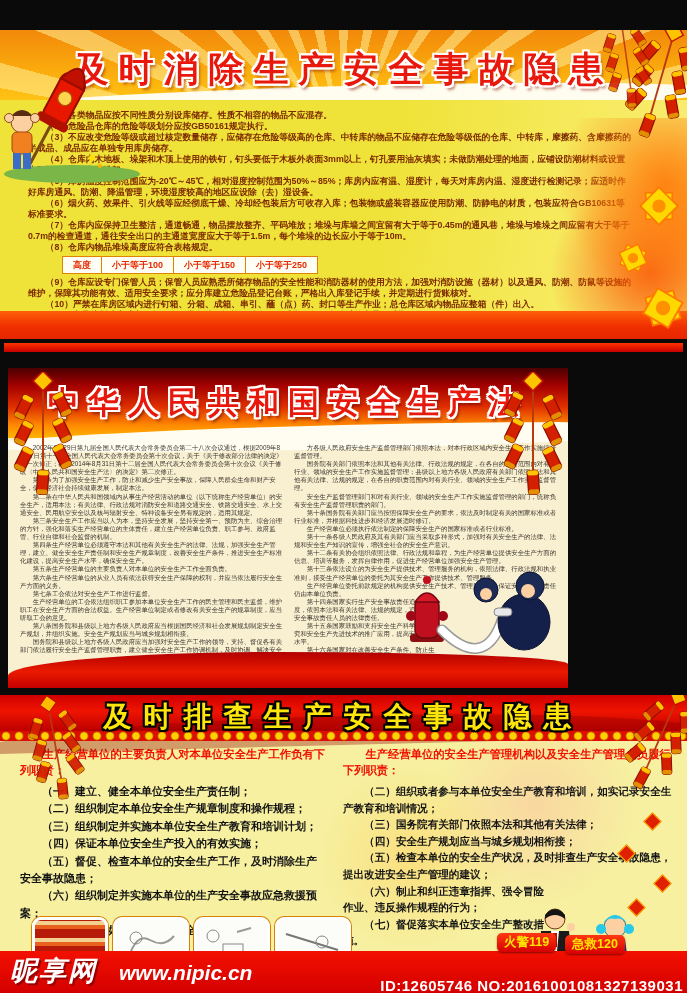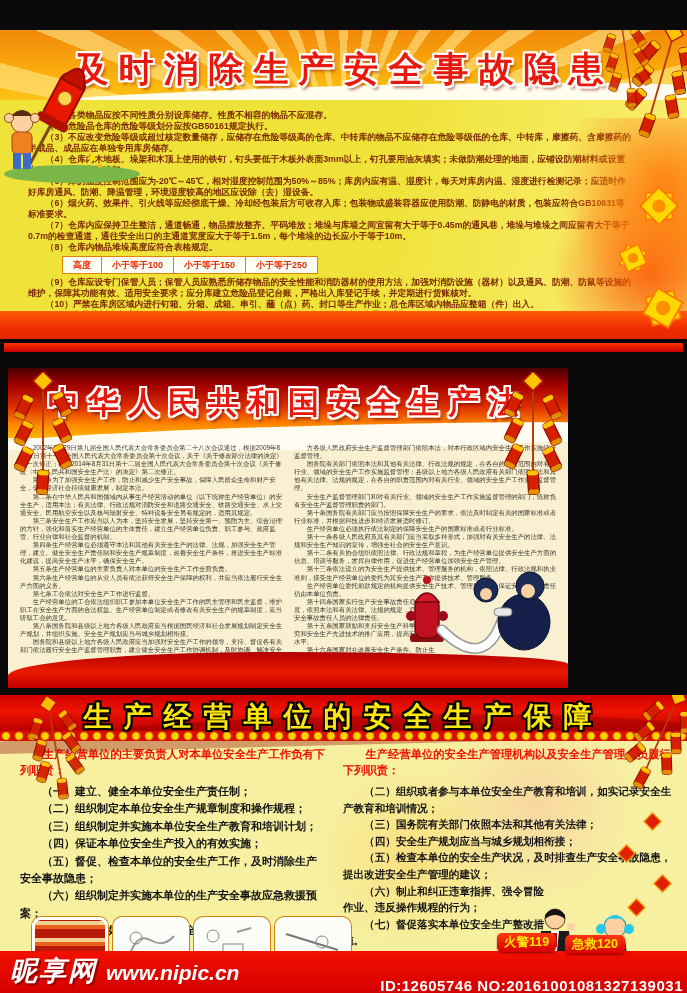--- a/index.html
+++ b/index.html
@@ -84,21 +84,21 @@
       #f7f0a0;}
   .p3-col-left{width:47%;}
   .p3-col-right{flex:1;min-width:0;}
   .p3-head{margin:0 0 5px;text-indent:2em;font-size:11.3px;line-height:16px;font-weight:bold;color:#f01000;}
   .p3-body p.item{margin:0;text-indent:2em;font-size:10.6px;line-height:16.6px;font-weight:bold;color:#141414;}
   .p3-col-left p.item{font-size:11px;line-height:17.4px;}
   .p3-spacer{float:right;width:118px;height:62px;margin-left:4px;}
   .p3-redband{position:absolute;left:0;right:0;bottom:0;height:42px;z-index:3;
     background:linear-gradient(180deg,#f21000,#d40000);}
   .p3-id{position:absolute;right:4px;top:2px;color:#fff;font-size:15px;font-weight:bold;letter-spacing:.5px;margin-top:24px;}
-  .p3-mark{position:absolute;left:10px;bottom:4px;display:flex;align-items:baseline;gap:9px;text-align:center;}
+  .p3-mark{position:absolute;left:10px;bottom:4px;display:flex;align-items:baseline;gap:22px;text-align:center;}
   .p3-mark .site{font-size:27px;font-weight:900;font-style:italic;color:#fff;
     text-shadow:2px 2px 0 rgba(120,0,0,.7);letter-spacing:2px;}
   .p3-mark .url{font-size:21px;font-weight:bold;font-style:italic;color:#fff;}
   .p3-thumbs{position:absolute;left:32px;top:222px;display:flex;gap:5px;z-index:2;}
   .thumb{width:70px;height:52px;border:3px solid #fff;border-radius:9px;overflow:hidden;
     background:#fcfcf8;box-shadow:0 0 0 1px #d88000;}
   .thumb-photo{background:repeating-linear-gradient(0deg,#b81a0a 0 9px,#e8611e 9px 13px,#f2d090 13px 17px);}
   .badge{position:absolute;z-index:4;background:linear-gradient(#ff3810,#d60000);color:#ffe400;
     font-weight:bold;font-size:12.5px;padding:1px 7px;border-radius:5px;box-shadow:0 1px 2px rgba(0,0,0,.45);}
   #badge-fire{left:497px;top:238px;}
@@ -267,21 +267,21 @@
         <use href="#fcstring"></use>
       </svg>
     <svg class="p2-fc-right" viewBox="0 0 66 126">
         <use href="#fcstring"></use>
       </svg>
     <div class="p2-redband"></div>
   </section>
 
   <section class="panel" id="panel3">
     <div class="p3-top"></div>
-    <h1 class="p3-title">生产经营单位的安全生产保障</h1>
+    <h1 class="p3-title">及时排查生产安全事故隐患</h1>
     <div class="p3-lace"></div>
 
     <div class="p3-body">
       <div class="p3-col-left">
         <p class="p3-head">生产经营单位的主要负责人对本单位安全生产工作负有下列职责：</p>
         <p class="item">（一）建立、健全本单位安全生产责任制；</p>
         <p class="item">（二）组织制定本单位安全生产规章制度和操作规程；</p>
         <p class="item">（三）组织制定并实施本单位安全生产教育和培训计划；</p>
         <p class="item">（四）保证本单位安全生产投入的有效实施；</p>
         <p class="item">（五）督促、检查本单位的安全生产工作，及时消除生产安全事故隐患；</p>

